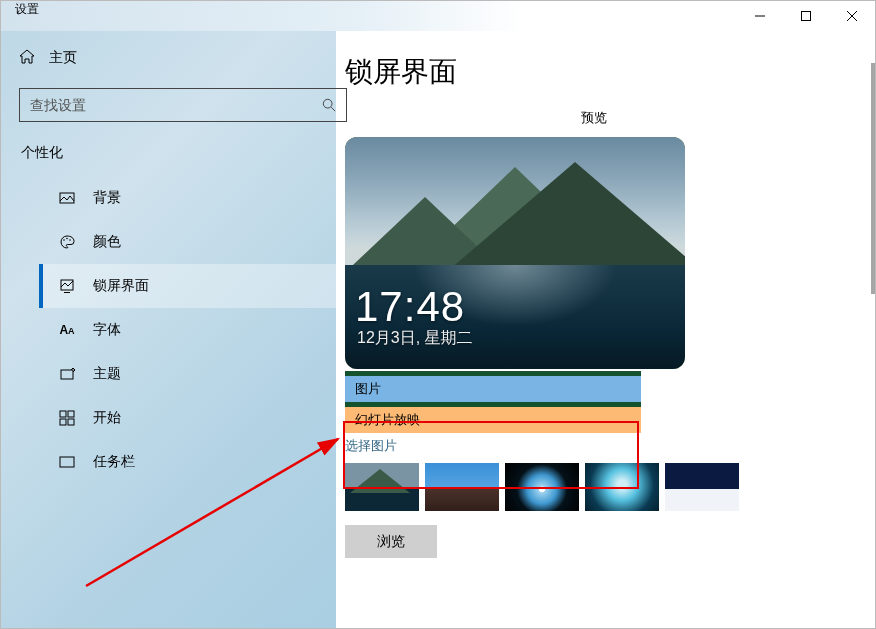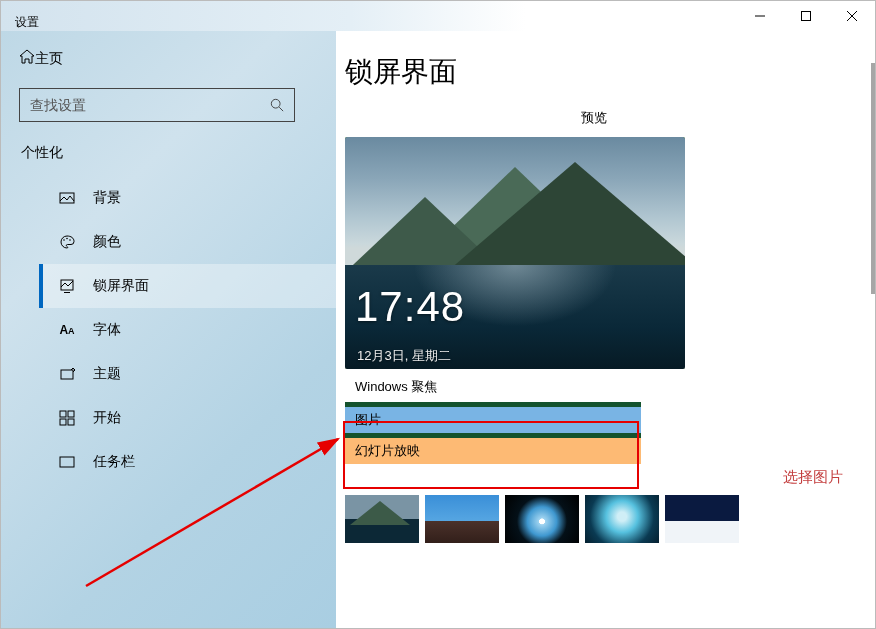--- a/index.html
+++ b/index.html
@@ -1,58 +1,58 @@
 <!DOCTYPE html>
 <html><head>
 <meta charset="utf-8">
 <style>
   * { box-sizing: border-box; margin: 0; padding: 0; font-family: "Microsoft YaHei", "Segoe UI", sans-serif; }
   body { width: 876px; height: 629px; overflow: hidden; background: #fff; position: relative; }
   .window { width: 876px; height: 629px; display: flex; flex-direction: column; border: 1px solid #bbb; position: relative; }
-  .titlebar { height: 30px; display: flex; align-items: flex-end; background: linear-gradient(to right, #d3e3ee 0%, #e4eff6 40%, #ffffff 60%); }
+  .titlebar { height: 30px; display: flex; align-items: flex-start; background: linear-gradient(to right, #d3e3ee 0%, #e4eff6 40%, #ffffff 60%); }
   .titlebar .title { font-size: 12px; padding-left: 14px; color: #000; flex: 1; }
   .titlebar .controls { display: flex; }
   .titlebar .controls .ctl { width: 46px; height: 30px; display: flex; align-items: center; justify-content: center; font-size: 13px; color: #000; }
   .body { flex: 1; display: flex; overflow: hidden; }
   .sidebar { width: 335px; background: linear-gradient(135deg, #bed8e6 0%, #cfe2ed 30%, #b3d3e4 70%, #a9cee2 100%); padding-top: 10px; position: relative; }
-  .home { display: flex; align-items: center; padding: 8px 18px; font-size: 14px; color: #000; }
+  .home { display: flex; gap: 14px; padding: 8px 18px; font-size: 14px; color: #000; }
   .home svg { width: 16px; height: 16px; }
-  .searchbox { margin: 12px 18px 18px 18px; width: 276px; height: 34px; border: 1px solid #444; display: flex; background: rgba(255,255,255,0.0); }
+  .searchbox { margin: 12px 18px 18px 18px; width: 328px; height: 34px; border: 1px solid #444; display: flex; background: rgba(255,255,255,0.0); }
   .searchbox input { flex: 1; height: 100%; border: none; background: transparent; padding: 0 10px; font-size: 14px; color: #333; outline: none; }
   .searchbox input::placeholder { color: #555; }
   .searchbox .sicon { width: 34px; height: 100%; display: flex; align-items: center; justify-content: center; color: #333; }
   .category { padding: 4px 20px 14px 20px; font-size: 14px; font-weight: normal; color: #000; }
   .nav { display: flex; flex-direction: column; padding-left: 38px; }
   .nav-item { display: flex; align-items: center; gap: 18px; height: 44px; padding: 0 20px; font-size: 14px; color: #000; position: relative; }
   .nav-item.active { background: rgba(255,255,255,0.35); }
   .nav-item.active::before { content: ""; position: absolute; left: 0; top: 0; bottom: 0; width: 4px; background: #0067c0; }
   .nav-item .nicon { width: 16px; height: 16px; display: flex; align-items: center; justify-content: center; }
   .nav-item .nicon svg { width: 16px; height: 16px; }
   .content { flex: 1; padding: 22px 0 0 0; position: relative; overflow: hidden; }
   .content-inner { padding: 0 32px 0 9px; }
   .page-title { font-size: 28px; font-weight: 400; margin-bottom: 18px; color: #000; }
   .section-label { font-size: 13px; color: #000; margin-bottom: 10px; text-align: center; }
-  .preview { width: 340px; height: 232px; border-radius: 2px; background: #4d7c0f; position: relative; overflow: hidden; margin-bottom: 2px; }
+  .preview { width: 340px; height: 232px; border-radius: 12px; background: #4d7c0f; position: relative; overflow: hidden; margin-bottom: 2px; }
   .preview .sky { position: absolute; inset: 0; background: linear-gradient(#6a8aa0 0%, #8aa6b8 18%, #b3c8d2 36%, #cad8dc 46%, #cfd9da 48%); }
   .preview .mtn-left { position:absolute; left:-10px; top:60px; width:0; height:0; border-left:90px solid transparent; border-right:90px solid transparent; border-bottom:85px solid #3e5a4a; }
   .preview .mtn-mid { position:absolute; left:50px; top:30px; width:0; height:0; border-left:120px solid transparent; border-right:120px solid transparent; border-bottom:115px solid #4a6a57; }
   .preview .mtn-right { position:absolute; right:-30px; top:25px; width:0; height:0; border-left:140px solid transparent; border-right:140px solid transparent; border-bottom:120px solid #2d4536; }
   .preview .lake { position:absolute; left:0; right:0; top:55%; bottom:0; background: linear-gradient(#1a3a4a 0%, #0a2838 60%, #061a24 100%); }
   .preview .lake::before { content:""; position:absolute; top:0; left:20%; right:20%; height:60%; background: radial-gradient(ellipse at center top, rgba(180,200,210,0.55), rgba(180,200,210,0) 70%); }
   .preview .clock { position:absolute; left:10px; bottom:38px; color:#fff; font-size:42px; font-weight:300; letter-spacing:1px; text-shadow: 0 1px 3px rgba(0,0,0,0.5); }
-  .preview .date { position:absolute; left:12px; bottom:4px; color:#eee; font-size:13px; text-shadow: 0 1px 2px rgba(0,0,0,0.5); }
+  .preview .date { position:absolute; left:12px; bottom:20px; color:#eee; font-size:16px; text-shadow: 0 1px 2px rgba(0,0,0,0.5); }
   .dropdown-box { position: relative; width: 296px; }
   .option { height: 31px; display: flex; align-items: center; padding: 0 10px; font-size: 13px; background: #fff; border-top: 5px solid #14532d; }
   .option.first { border-top: none; }
   .option.selected { background: #79b4e4; color: #000; }
   .option.group { background: #fdba74; font-family: Liberation Mono, monospace; }
   .redbox { position:absolute; border: 2px solid #e60000; pointer-events:none; }
   .redbox.r1 { left: 342px; top: 420px; width: 296px; height: 68px; }
   .arrow-svg { position:absolute; left: 55px; top: 400px; width: 300px; height: 220px; pointer-events:none; }
-  .hidden-label { font-size: 15px; color: #b91c1c; margin-top: 4px; margin-bottom: 8px; opacity: 0.85; text-align: right; }
+  .hidden-label { font-size: 13px; color: #0c4a6e; margin-top: 4px; margin-bottom: 8px; opacity: 0.85; }
   .thumbs { display: flex; gap: 6px; margin-top: 6px; }
   .thumb { width: 74px; height: 48px; background: #888; position: relative; overflow:hidden; }
   .thumb.t1 { background: linear-gradient(#7a94a4 0%, #7a94a4 50%, #0c2836 50%, #0c2836 100%); }
   .thumb.t1::after{content:"";position:absolute;left:5px;top:6px;width:0;height:0;border-left:30px solid transparent;border-right:30px solid transparent;border-bottom:24px solid #3c5a48;}
   .thumb.t2 { background: linear-gradient(#3a8fd8 0%, #56a6e2 55%, #4a312a 55%, #321f1a 100%); }
   .thumb.t3 { background: radial-gradient(circle at 50% 55%, #fff 6%, #9fd3f0 7%, #3f98d0 32%, #041018 55%, #000 100%); }
   .thumb.t4 { background: radial-gradient(circle at 50% 45%, #cfeef6 10%, #56c1df 35%, #0a3a52 70%, #052030 100%); }
   .thumb.t5 { background: linear-gradient(#0a1a40 0%, #0a1a40 55%, #f0f4f8 55%, #f0f4f8 100%); }
   .browse-btn { margin-top: 14px; width: 92px; height: 33px; background: #cfcfcf; border: none; font-size: 14px; color: #000; display:flex; align-items:center; justify-content:center;}
   .vscroll { position:absolute; top:32px; right:0; width:4px; height:231px; background:#a6a6a6; }
@@ -183,33 +183,33 @@
           <div class="sky"></div>
           <div class="mtn-mid"></div>
           <div class="mtn-left"></div>
           <div class="mtn-right"></div>
           <div class="lake"></div>
           <div class="clock">17:48</div>
           <div class="date">12月3日, 星期二</div>
         </div>
 
         <div class="dropdown-box">
-          <div class="option first">Windows 聚焦</div>
           <div class="option selected">图片</div>
           <div class="option group">幻灯片放映</div>
         </div>
 
         <div class="hidden-label">选择图片</div>
         <div class="thumbs">
           <div class="thumb t1"></div>
           <div class="thumb t2"></div>
           <div class="thumb t3"></div>
           <div class="thumb t4"></div>
           <div class="thumb t5"></div>
         </div>
+        <button class="browse-btn">浏览</button>
       </div>
     </div>
 
   </div>
 
   <div class="redbox r1"></div>
   <svg class="arrow-svg" viewBox="0 0 300 220">
     <defs>
         <marker id="ah" markerWidth="10" markerHeight="10" refX="8" refY="3" orient="auto">
           <path d="M0,0 L9,3 L0,6 Z" fill="#e60000"></path>

